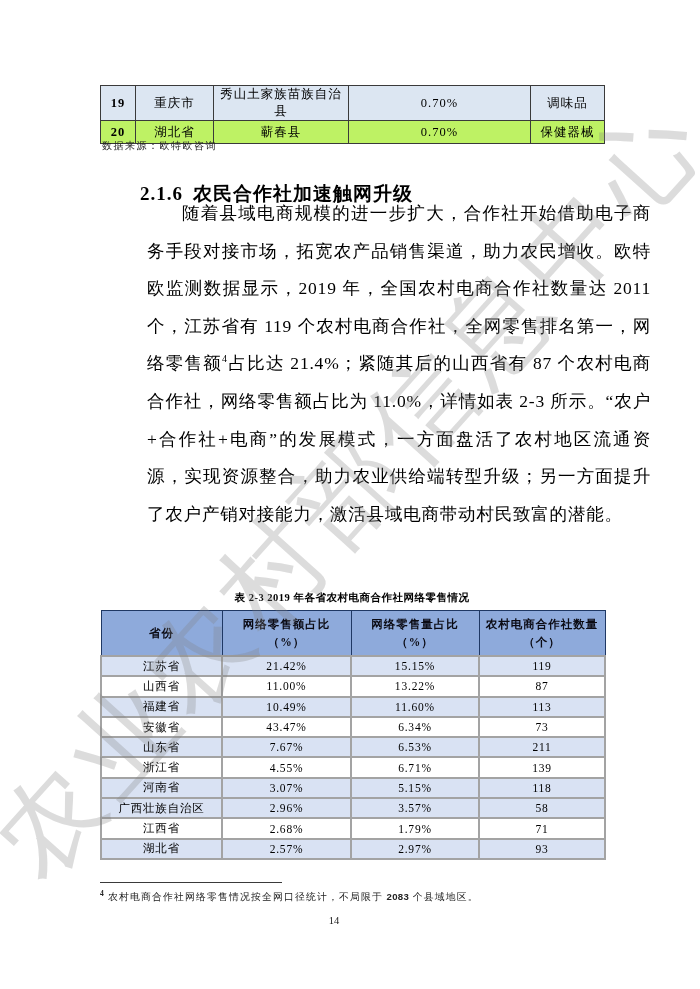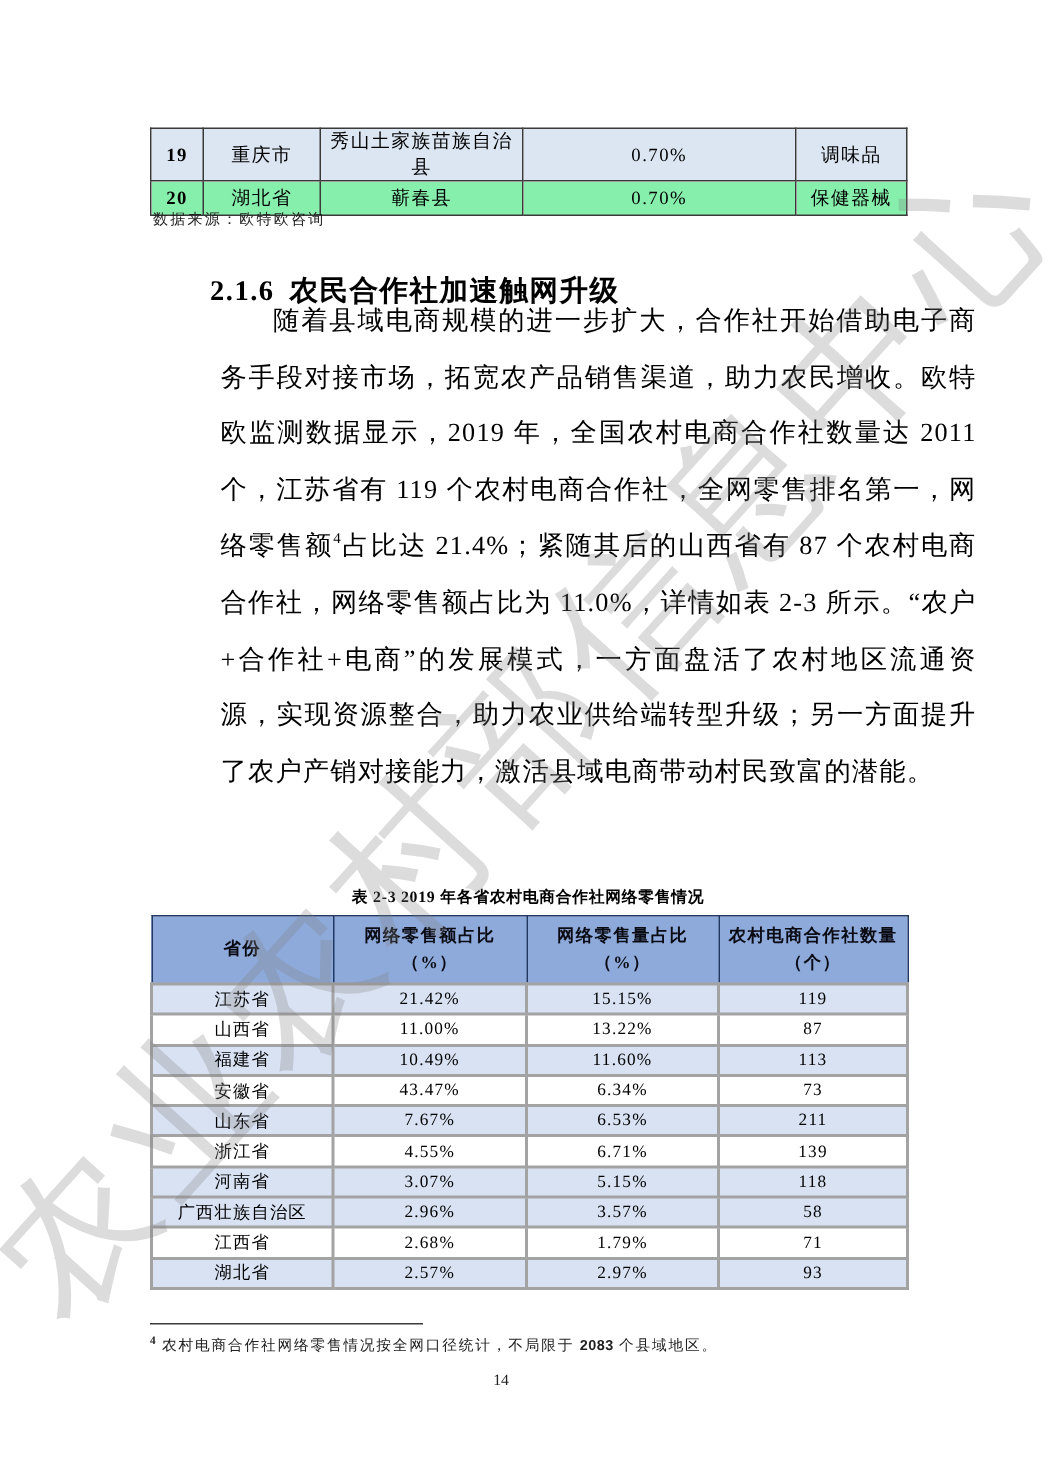--- a/index.html
+++ b/index.html
@@ -21,21 +21,21 @@
   .top-table {
     position:absolute; left:100px; top:85px; z-index:1;
     border-collapse:collapse; table-layout:fixed; width:504px;
     font-size:12.5px;
   }
   .top-table td {
     border:1.2px solid #3a3a3a; text-align:center; vertical-align:middle;
     height:22px; padding:0 2px; letter-spacing:1px; overflow:hidden;
   }
   .top-table tr.row-blue  { background:#dce6f2; }
-  .top-table tr.row-white { background:#86efac; }
+  .top-table tr.row-white { background:#bef264; }
   .top-table td.rank { font-weight:bold; font-family:"Liberation Serif", serif; }
 
   .source-note {
     position:absolute; left:102px; top:139px; z-index:1;
     font-size:10px; letter-spacing:1.5px; color:#222;
   }
 
   
   .section-heading {
     position:absolute; left:100px; top:181px; width:504px; z-index:1;

